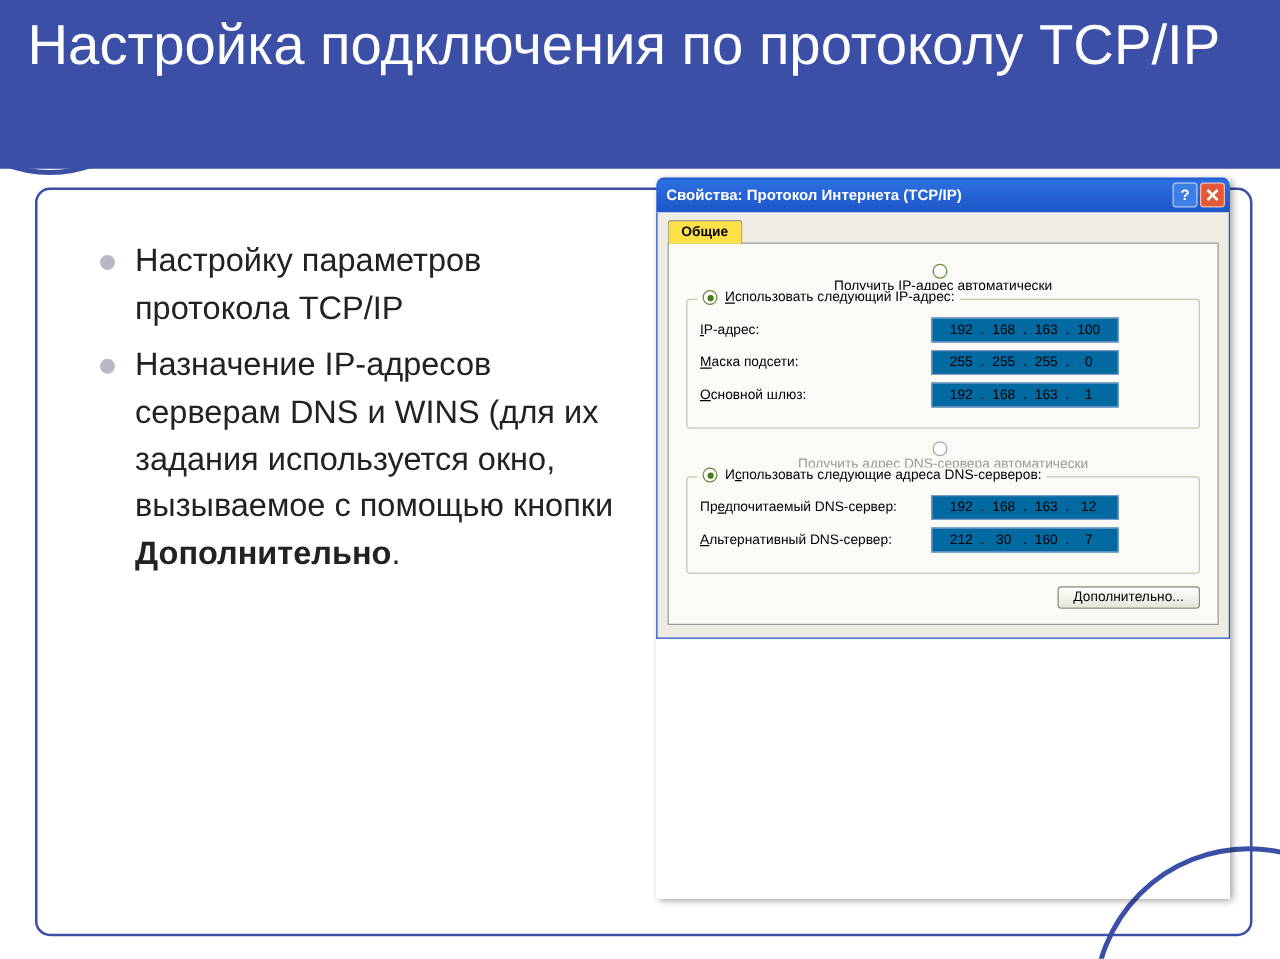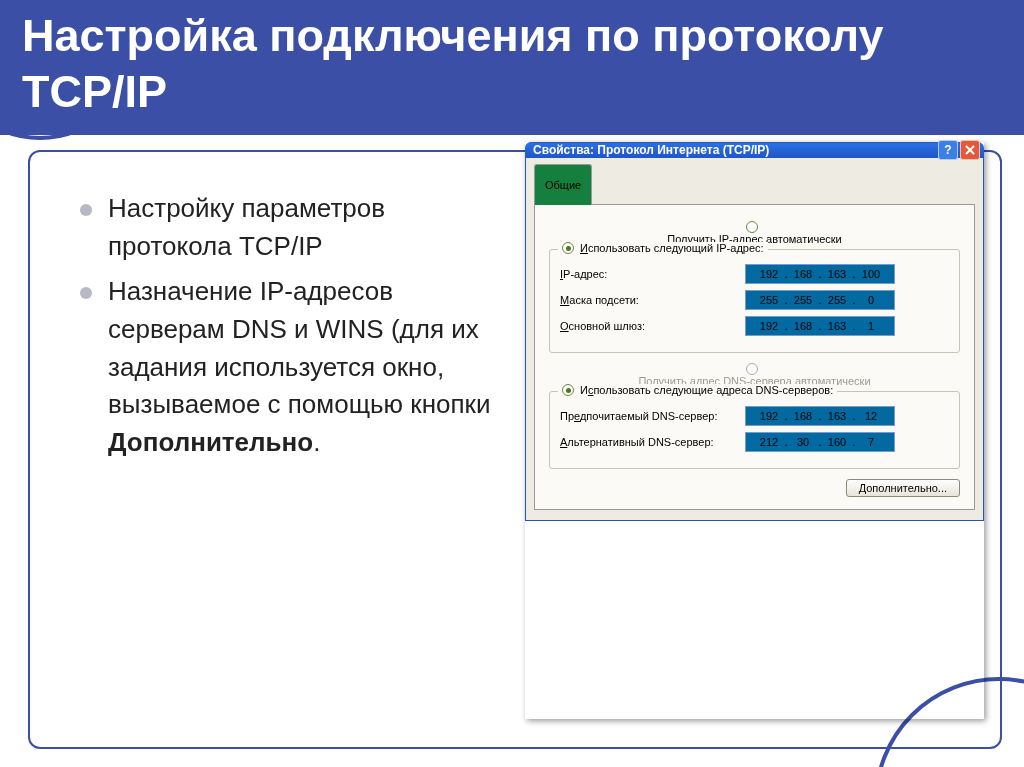--- a/index.html
+++ b/index.html
@@ -33,21 +33,21 @@
   }
   .title-band {
     position: absolute;
     top: 0; left: 0; right: 0;
     height: 135px;
     background: #3a4fa5;
     color: #fff;
     padding: 8px 14px 8px 22px;
     font-size: 45px;
     line-height: 1.25;
-    font-weight: 700;
+    font-weight: 400;
     z-index: 1;
   }
   .body-area {
     position: absolute;
     top: 160px; left: 40px; right: 40px; bottom: 30px;
     display: flex;
     gap: 10px;
     z-index: 1;
   }
   .body-frame {
@@ -74,21 +74,21 @@
   }
   .xp-window {
     width: 459px;
     position: relative;
     top: -18px;
     font-family: Tahoma, Arial, sans-serif;
     font-size: 11px;
     box-shadow: 2px 2px 6px rgba(0,0,0,0.4);
   }
   .titlebar {
-    height: 16px;
+    height: 28px;
     background: linear-gradient(to bottom, #1f55c8 0%, #2b6fe0 10%, #1f55c8 100%);
     color: #fff;
     display: flex; align-items: center;
     padding: 0 4px 0 8px;
     font-weight: bold;
     border-top-left-radius: 6px;
     border-top-right-radius: 6px;
   }
   .titlebar .t-label { flex: 1; font-size: 12px; }
   .titlebtn {
@@ -102,27 +102,28 @@
   .help-btn { background: #3d7fe6; color: #fff; }
   .close-btn { background: #e35a3a; color: #fff; }
   .dlg-body {
     background: #eeece2;
     border: 1px solid #1f55c8;
     border-top: none;
     padding: 6px 8px 10px 8px;
   }
   .tab-strip { display: flex; margin-bottom: -1px; }
   .tab {
-    background: #15803d;
+    background: #fde047;
     border: 1px solid #999;
     border-bottom: none;
-    padding: 14px 10px;
+    padding: 3px 10px;
     border-top-left-radius: 3px;
     border-top-right-radius: 3px;
     font-size: 11px;
+    font-weight: bold;
   }
   .tab-page {
     background: #fbfaf6;
     border: 1px solid #999;
     padding: 12px 14px 12px 14px;
   }
   .desc { font-size: 11px; color: #222; margin-bottom: 12px; line-height: 1.3; }
   .radio-row { display: flex; align-items: center; margin: 4px 0; flex-direction: column; }
   .radio-outer {
     width: 12px; height: 12px; border-radius: 50%;

